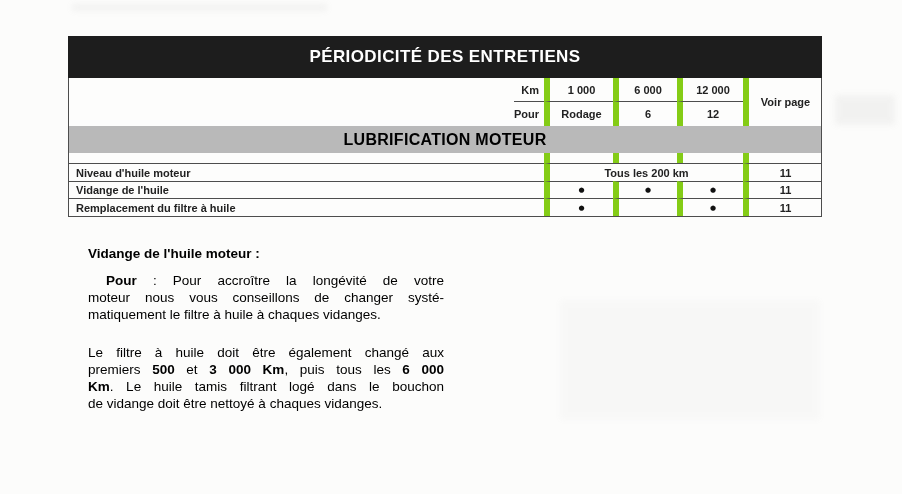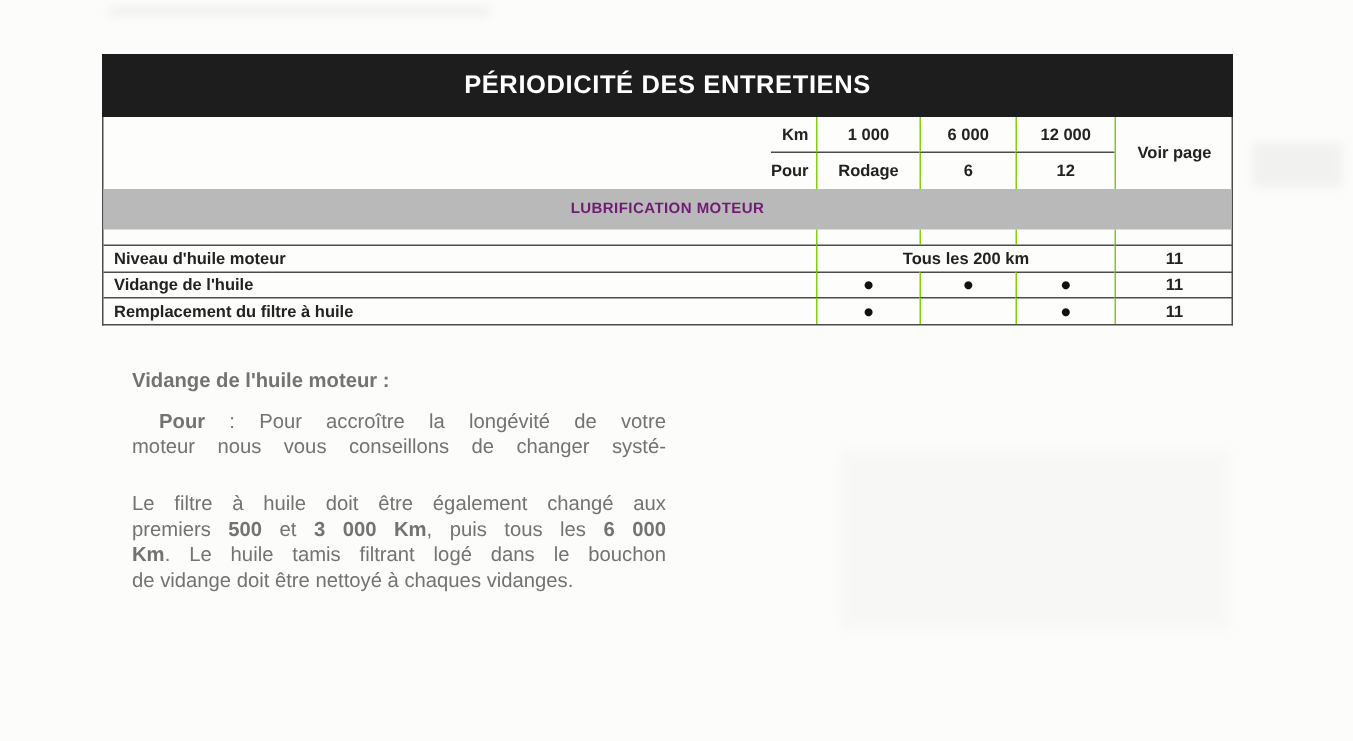--- a/index.html
+++ b/index.html
@@ -50,52 +50,52 @@
     display: grid;
     grid-template-columns: 445px 30px 69px 64px 66px 79px;
     grid-template-rows: 24px 24px;
     font-size: 11px;
     font-weight: bold;
   }
   .hdr .cell { display: flex; align-items: center; justify-content: center; }
   .hdr .lbl  { justify-content: flex-end; padding-right: 5px; }
   .h-spacer  { grid-column: 1; grid-row: 1 / span 2; }
   .bb { border-bottom: 1px solid #4d4d4d; }
-  .bl { border-left: 1px solid #84cc16; }
+  .bl { border-left: 6px solid #84cc16; }
   .bt { border-top: 1px solid #4d4d4d; }
   .h-voir { grid-column: 6; grid-row: 1 / span 2; }
   .section-band {
     height: 27px;
     background: #b9b9b9;
     display: flex; align-items: center; justify-content: center;
   }
   .section-band span {
     font-weight: bold;
-    font-size: 10px;
-    color: #701a75;
+    font-size: 16px;
+    color: #000000;
     letter-spacing: 0.3px;
   }
   .rows {
     display: grid;
     grid-template-columns: 475px 69px 64px 66px 79px;
     grid-template-rows: 10px 18px 17px 18px;
     font-size: 11px;
     font-weight: bold;
   }
   .rows .cell { display: flex; align-items: center; justify-content: center; }
   .rows .rowlabel { justify-content: flex-start; padding-left: 7px; }
   .span3 { grid-column: 2 / span 3; }
   .dotcell { font-family: "DejaVu Sans", sans-serif; font-size: 7px; color: #111; }
   
   #notes {
     position: absolute;
     left: 88px; top: 246px;
     width: 356px;
     font-size: 13.5px;
-    color: #737373;
+    color: #000000;
   }
   #notes .heading {
     font-weight: bold;
     margin-bottom: 11px;
   }
   .para { margin: 0 0 16px 0; line-height: 17px; }
   .para:nth-of-type(2) { margin-bottom: 21px; }
   .para.indent .line:first-child { text-indent: 18px; }
   .line.just { text-align: justify; text-align-last: justify; }
   .b { font-weight: bold; }
@@ -161,20 +161,21 @@
       </div>
     </div>
   </div>
 
   <div id="notes">
     <div class="heading">Vidange de l'huile moteur :</div>
     <div>
         <div class="para indent">
           <div class="line just"><span class="b">Pour</span><span> : Pour accroître la longévité de votre</span></div>
           <div class="line just"><span>moteur nous vous conseillons de changer systé-</span></div>
+          <div class="line"><span>matiquement le filtre à huile à chaques vidanges.</span></div>
         </div>
         <div class="para indent">
         </div>
         <div class="para">
           <div class="line just"><span>Le filtre à huile doit être également changé aux</span></div>
           <div class="line just"><span>premiers </span><span class="b">500</span><span> et </span><span class="b">3&nbsp;000 Km</span><span>, puis tous les </span><span class="b">6&nbsp;000</span></div>
           <div class="line just"><span class="b">Km</span><span>. Le huile tamis filtrant logé dans le bouchon</span></div>
           <div class="line"><span>de vidange doit être nettoyé à chaques vidanges.</span></div>
         </div>
       </div>

